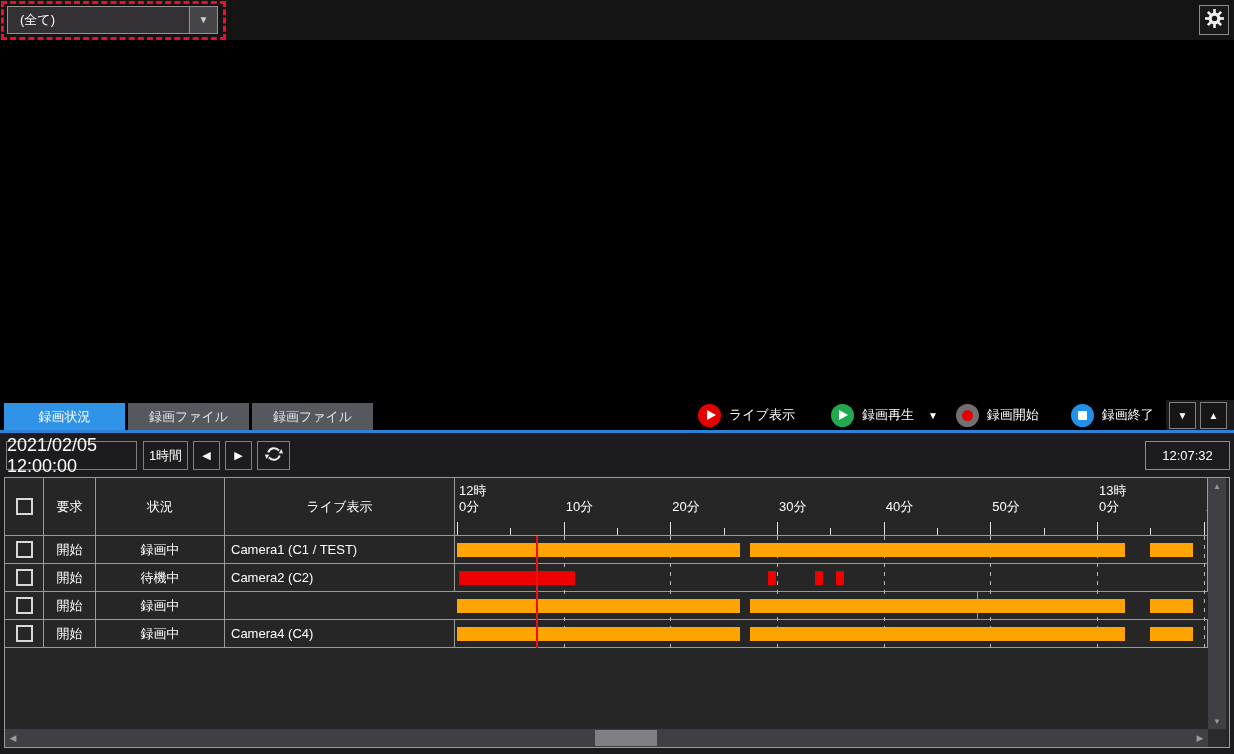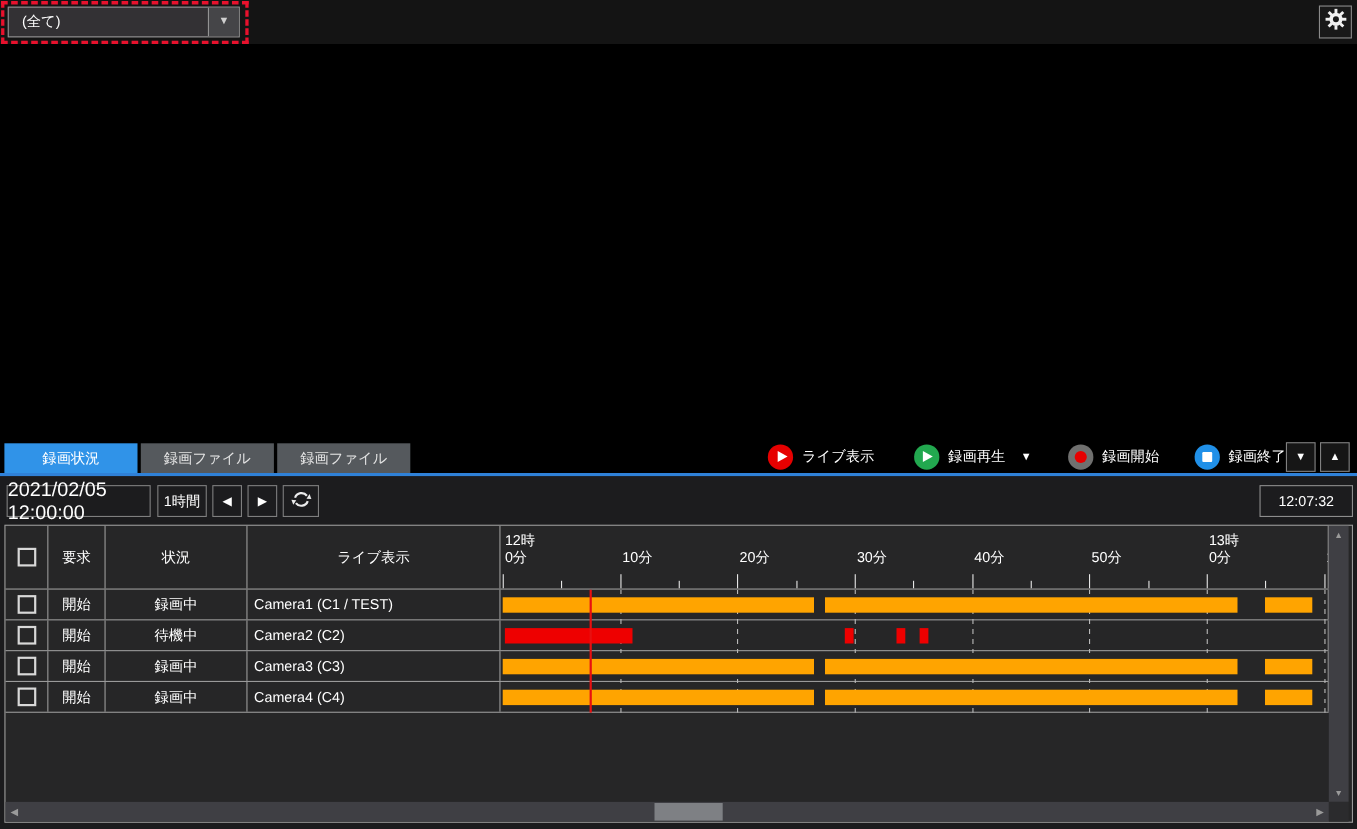--- a/index.html
+++ b/index.html
@@ -16,21 +16,21 @@
   .dropdown{position:absolute;left:7px;top:6px;width:211px;height:28px;box-sizing:border-box;
     background:#333134;border:1px solid #939393;display:flex;}
   .dd-value{flex:1;color:#fff;font-size:13px;line-height:26px;padding-left:12px;overflow:hidden;white-space:nowrap;}
   .dd-btn{width:27px;border-left:1px solid #939393;background:#454548;color:#cfcfcf;
     font-size:10px;line-height:26px;text-align:center;}
   .gear-btn{position:absolute;left:1199px;top:5px;width:30px;height:30px;box-sizing:border-box;
     border:1px solid #8a8a8a;background:#191919;display:flex;align-items:center;justify-content:center;}
   
   .video-area{position:absolute;left:0;top:40px;width:1234px;height:360px;background:#000;}
   
-  .control-row{position:absolute;left:0;top:400px;width:1234px;height:30px;background:#000;}
+  .control-row{position:absolute;left:0;top:400px;width:1118px;height:30px;background:#000;padding-left:48px;}
   .tabs{position:absolute;left:4px;top:3px;display:flex;gap:3px;}
   .tab{width:121px;height:27px;line-height:27px;text-align:center;font-size:13px;
     background:#55595d;color:#e4e4e4;}
   .tab.active{background:#3093e8;color:#fff;}
   .actions{position:absolute;left:698px;top:0;height:30px;display:flex;align-items:center;}
   .abtn{display:flex;align-items:center;color:#fff;font-size:13px;}
   .abtn .lbl{margin-left:8px;white-space:nowrap;}
   .cicon{width:23px;height:23px;border-radius:50%;display:flex;align-items:center;justify-content:center;flex:0 0 auto;}
   .tri{width:0;height:0;border-left:9px solid #fff;border-top:5.5px solid transparent;
     border-bottom:5.5px solid transparent;margin-left:3px;}
@@ -129,21 +129,21 @@
     <div class="tab">録画ファイル</div>
   </div>
 
   <div class="actions">
     <div class="abtn" style="margin-right:36px;">
       <span class="cicon" style="background:#e60000;">
           <span class="tri"></span>
         </span>
       <span class="lbl">ライブ表示</span>
     </div>
-    <div class="abtn" style="margin-right:33px;text-align:right;">
+    <div class="abtn" style="margin-right:18px;text-align:right;">
       <span class="cicon" style="background:#22a84f;">
           <span class="tri"></span>
         </span>
       <span class="lbl">録画再生</span>
       <span class="dd-arrow">▼</span>
     </div>
     <div class="abtn" style="margin-right:32px;">
       <span class="cicon" style="background:#70706f;">
           <span class="dot"></span>
         </span>
@@ -260,21 +260,20 @@
       <div class="cell c2">待機中</div>
       <div class="cell c3 cam">Camera2 (C2)</div>
       <div class="cell c4"></div>
     </div>
     <div class="drow">
       <div class="cell c0">
           <span class="checkbox"></span>
         </div>
       <div class="cell c1">開始</div>
       <div class="cell c2">録画中</div>
-      <div class="cell c3 cam">Camera3 (C3)</div>
       <div class="cell c4"></div>
     </div>
     <div class="drow">
       <div class="cell c0">
           <span class="checkbox"></span>
         </div>
       <div class="cell c1">開始</div>
       <div class="cell c2">録画中</div>
       <div class="cell c3 cam">Camera4 (C4)</div>
       <div class="cell c4"></div>

